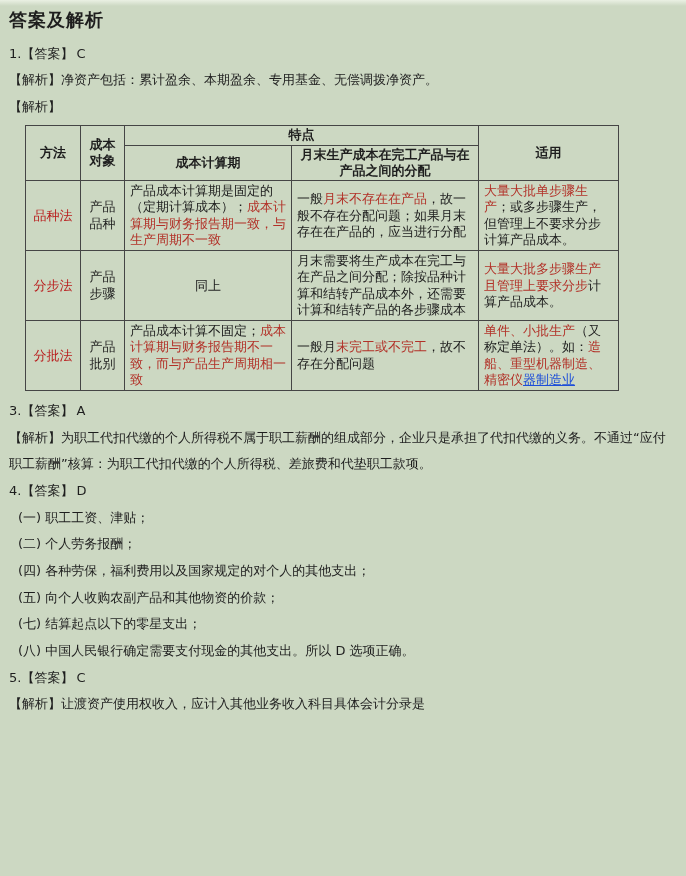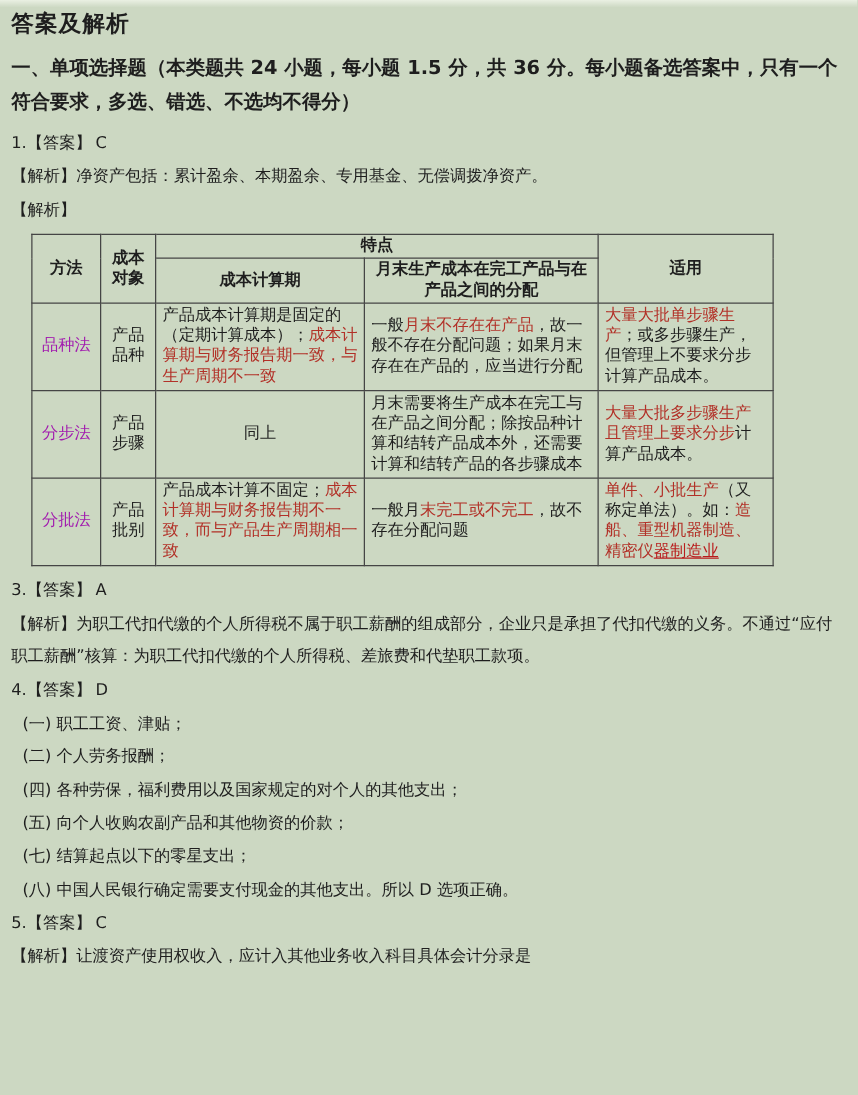--- a/index.html
+++ b/index.html
@@ -36,35 +36,34 @@
   }
   .method-table th, .method-table td {
     border: 1px solid #454545;
     line-height: 1.25;
     vertical-align: middle;
     font-weight: 400;
     padding: 2px 5px;
   }
   .method-table th { font-weight: 700; text-align: center; padding: 1px 3px; }
   .method-table td.center { text-align: center; }
-  .method-table .method span { color: #a21caf; }
+  .method-table .method span { color: #b91c1c; }
   .seg[data-c="r"] { color: #b23128; }
-  .seg[data-c="ru"] { color: #b91c1c; text-decoration: underline; }
+  .seg[data-c="ru"] { color: #1d4ed8; text-decoration: underline; }
   .seg[data-c="k"] { color: inherit; }
 </style>
 </head>
 <body>
 
 <div class="top-glow"></div>
 
 <div class="page">
 
   <h1 class="title">答案及解析</h1>
 
-  <p class="heading">一、单项选择题（本类题共 24 小题，每小题 1.5 分，共 36 分。每小题备选答案中，只有一个符合要求，多选、错选、不选均不得分）</p>
 
   <p class="line"><span>1.</span><span>【答案】</span><span class="ans-letter">C</span></p>
 
   <p class="line"><span>【解析】</span><span>净资产包括：累计盈余、本期盈余、专用基金、无偿调拨净资产。</span></p>
 
 
   <p class="line"><span>【解析】</span></p>
 
   <table class="method-table">
     <colgroup>

